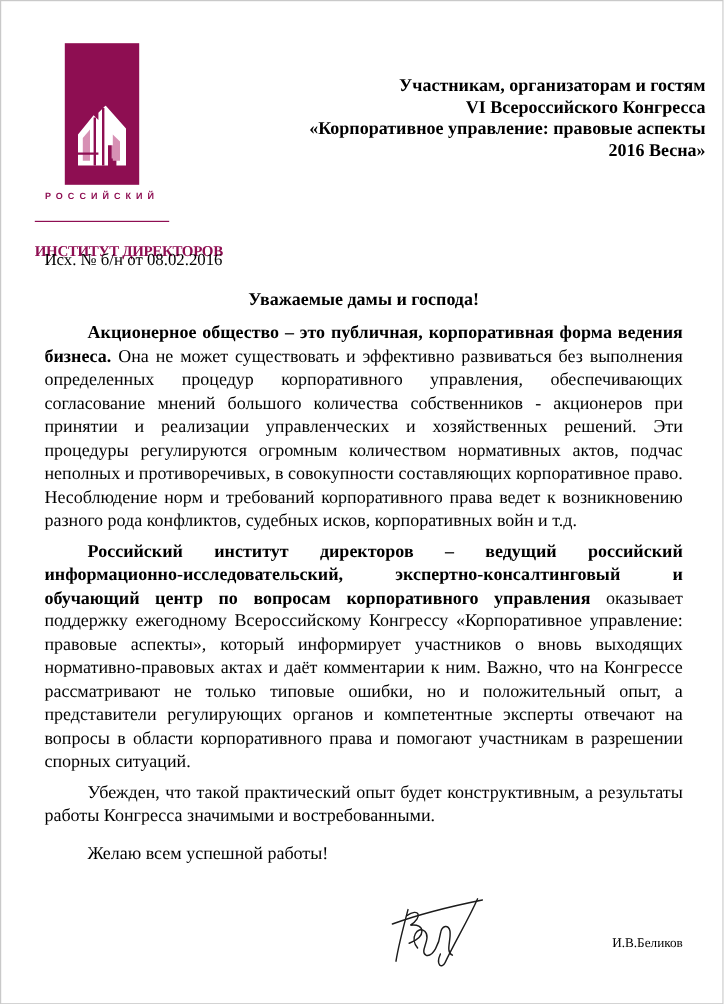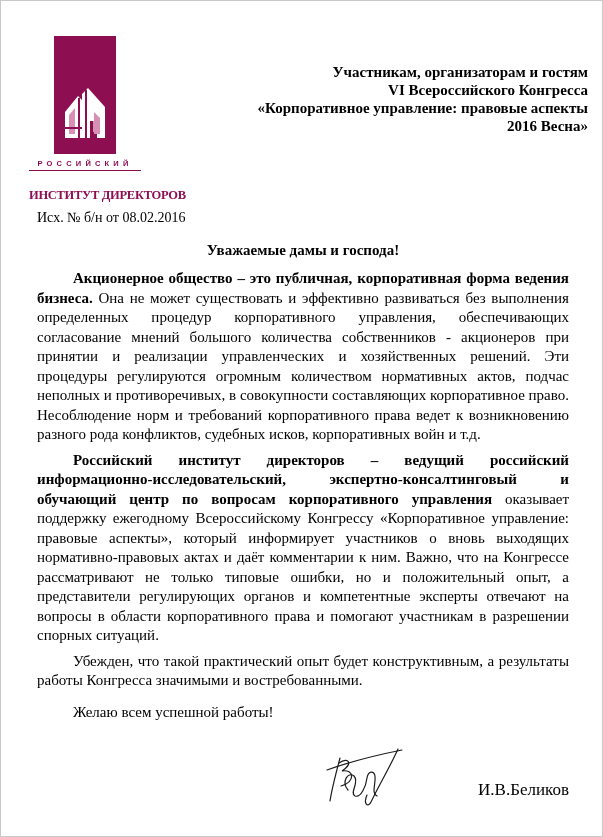--- a/index.html
+++ b/index.html
@@ -13,40 +13,40 @@
     overflow:hidden;
     font-family:"Liberation Serif", serif;
     color:#000;
   }
   
   .logo-block{position:absolute;left:28px;top:35px;width:112px;text-align:center;}
   .logo-rect{width:62px;height:118px;margin:0 auto;background:var(--brand);position:relative;}
   .logo-rect svg{position:absolute;left:9px;bottom:14px;}
   .logo-line1{margin-top:5px;font-family:"Liberation Sans", sans-serif;
     font-size:7.5px;font-weight:bold;letter-spacing:4.2px;color:var(--brand);
-    padding-bottom:2px;border-bottom:1px solid var(--brand);white-space:nowrap;}
+    padding-bottom:16px;border-bottom:1px solid var(--brand);white-space:nowrap;}
   .logo-line2{margin-top:17px;font-size:12.5px;font-weight:bold;color:var(--brand);
     letter-spacing:-0.3px;white-space:nowrap;}
   
   .recipient{
     position:absolute;left:248px;right:14px;top:62px;
     font-size:15px;line-height:18px;font-weight:bold;
     text-align:right;white-space:pre-line;
   }
   .ref-line{position:absolute;left:36px;top:209px;font-size:14px;}
   
   .salutation{position:absolute;left:36px;right:33px;top:241px;
     font-size:15px;font-weight:bold;text-align:center;}
   .body-text{position:absolute;left:36px;right:33px;top:268px;
     font-size:15px;line-height:19.5px;text-align:justify;}
   .body-text p{margin:0 0 6px 0;text-indent:36px;}
   .closing{margin-top:12px;font-weight:normal;text-indent:36px;font-size:15px;}
   
   .sig-titles{position:absolute;left:36px;top:759px;font-size:15px;line-height:19px;}
-  .sig-name{position:absolute;right:33px;top:779px;font-size:17px;}
+  .sig-name{position:absolute;right:33px;top:779px;font-size:11px;}
   .sig-scrawl{position:absolute;left:320px;top:742px;}
 </style>
 </head>
 <body>
 
 <div class="page">
 
   <div class="logo-block">
     <div class="logo-rect">
       <span>

